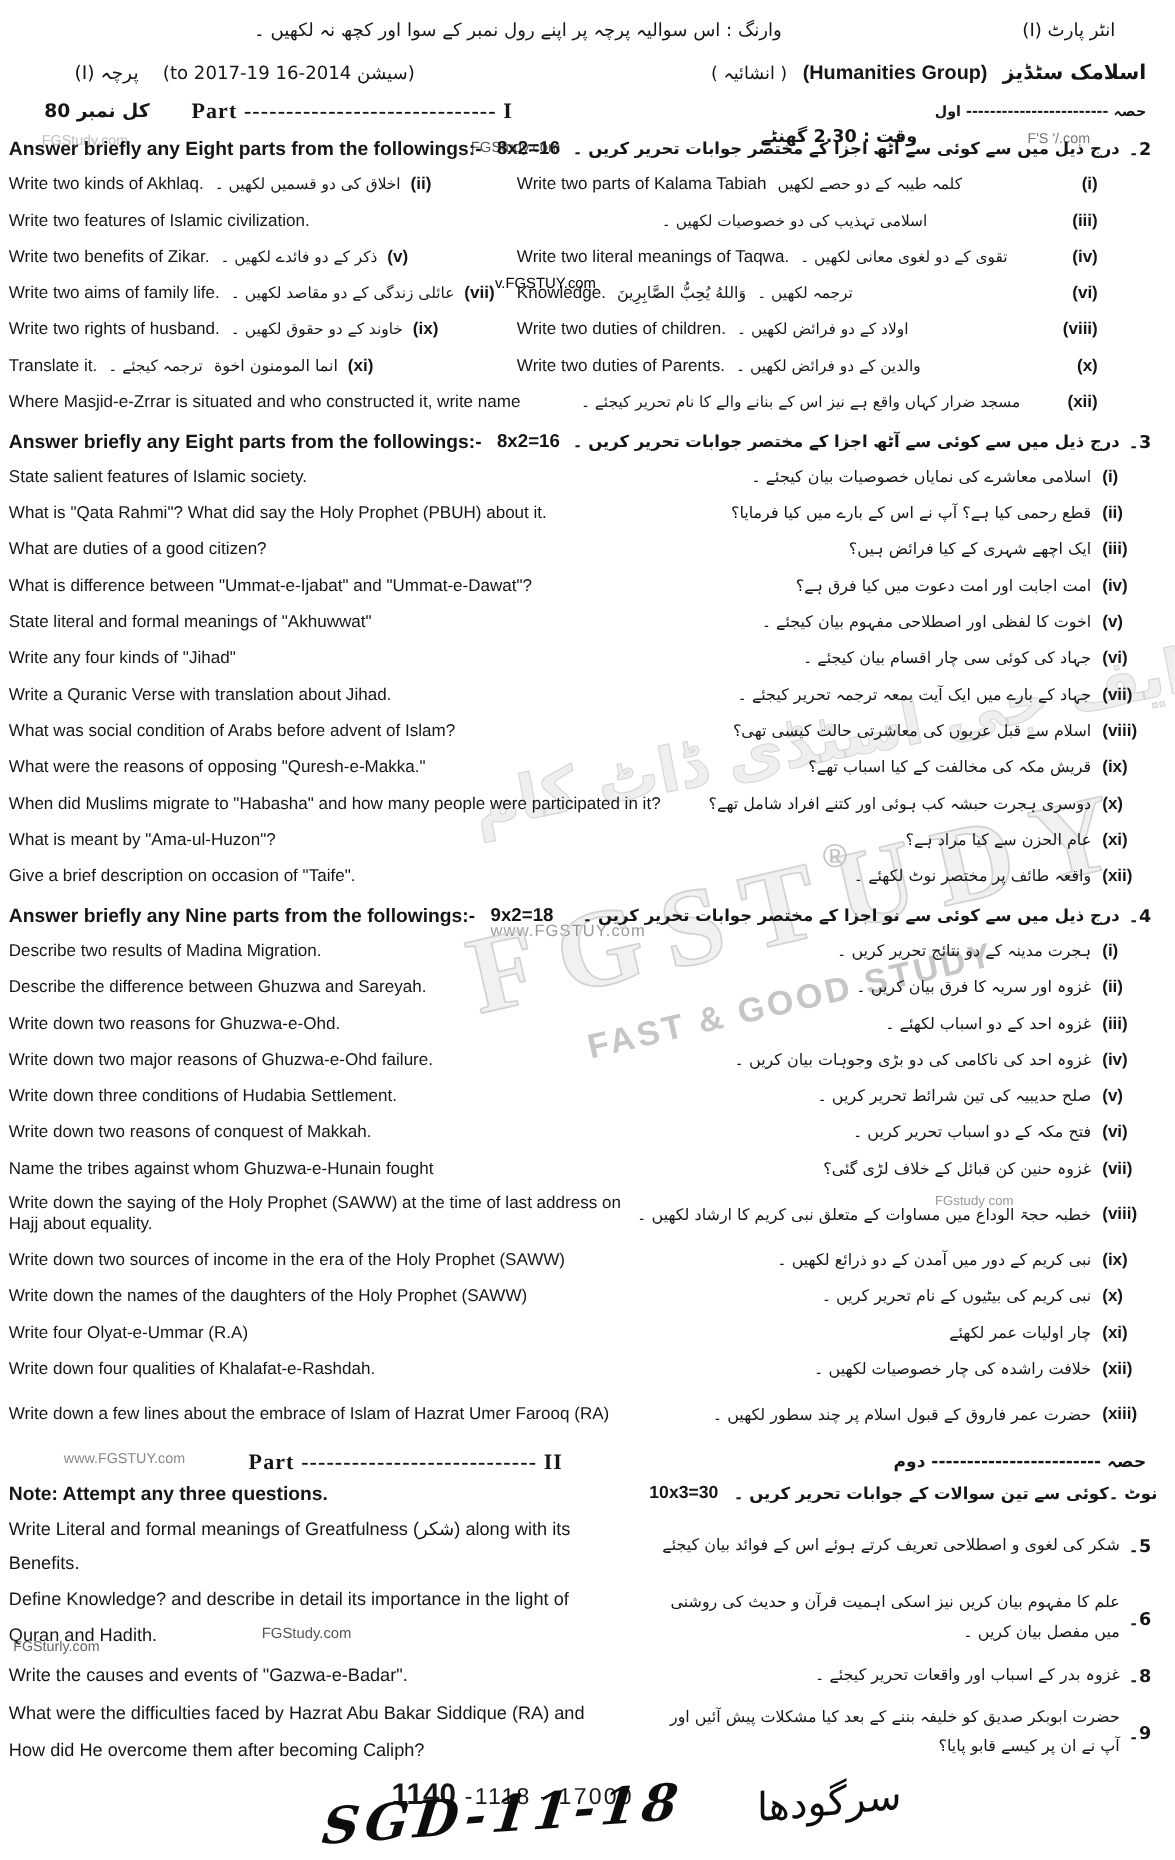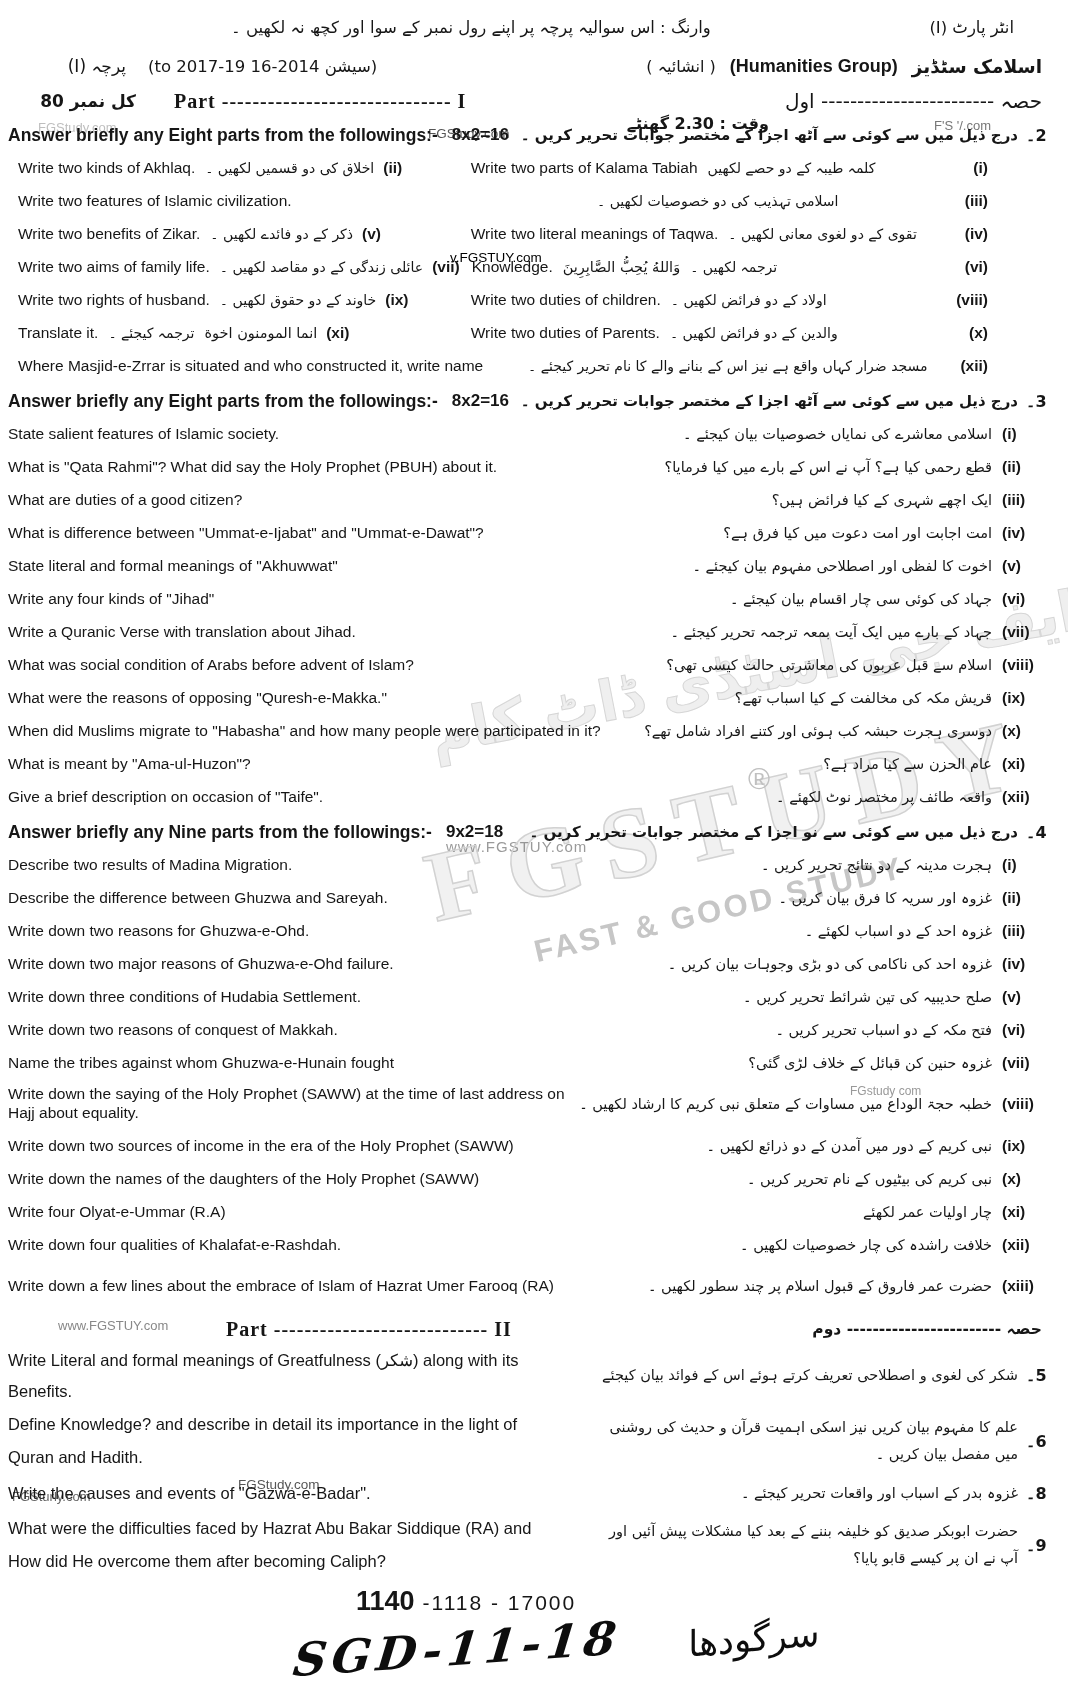--- a/index.html
+++ b/index.html
@@ -18,29 +18,29 @@
   .r2 .session{margin-left:22px;font-size:16.5px;}
   .r2 .rblk{margin-left:auto;display:flex;align-items:center;gap:14px;}
   .r2 .etype{font-size:16px;}
   .r2 .grp{font-size:18px;font-weight:bold;}
   .r2 .subj{font-size:18.5px;font-weight:bold;}
   .r3{display:flex;align-items:center;padding:2px 26px 0 26px;height:30px;}
   .r3 .total{width:110px;font-size:17px;font-weight:bold;}
   .r3 .p1en{margin-left:38px;font-size:20px;letter-spacing:1px;}
   .r3 .rblk{margin-left:auto;display:flex;align-items:center;gap:16px;}
   .r3 .time{font-size:16px;font-weight:bold;margin-top:44px;}
-  .r3 .p1ur{font-size:20px;font-weight:normal;}
+  .r3 .p1ur{font-size:13px;font-weight:bold;}
   
   .qhdr{display:flex;align-items:center;height:32px;padding:0 8px;margin-top:3px;}
   .qhdr .hen{font-weight:bold;font-size:17.5px;}
   .qhdr .marks{font-weight:bold;font-size:17px;margin-left:14px;}
   .qhdr .hur{flex:1;text-align:right;font-size:15px;font-weight:bold;padding-right:8px;}
   .qhdr .qno{width:34px;text-align:left;font-size:16px;font-weight:bold;}
   
-  .qr{display:flex;align-items:center;height:33px;padding:0 18px;white-space:nowrap;text-align:center;}
+  .qr{display:flex;align-items:center;height:33px;padding:0 8px;white-space:nowrap;text-align:center;}
   .qr .cl{width:46%;display:flex;align-items:center;}
   .qr .cr{width:54%;display:flex;align-items:center;padding-left:12px;padding-right:62px;}
   .qr .en{font-size:15.5px;}
   .qr .ur{font-size:14px;margin-left:10px;}
   .qr .ar{font-size:14.5px;margin-left:10px;}
   .qr .num{font-weight:bold;font-size:15.5px;margin-left:9px;}
   .qr .cr .num{margin-left:auto;}
   
   .it{display:flex;align-items:center;height:33px;padding:0 8px;white-space:nowrap;}
   .it .en{font-size:15.5px;}
@@ -359,20 +359,27 @@
     <div class="it it2">
         <span class="en">Write down a few lines about the embrace of Islam of Hazrat Umer Farooq (RA)</span>
         <span class="ur">حضرت عمر فاروق کے قبول اسلام پر چند سطور لکھیں ۔</span>
         <span class="num">(xiii)</span>
       </div>
 
     <div class="p2hdr">
       <span class="p2en serifb">Part ---------------------------- II</span>
       <span class="p2ur ur">حصہ ------------------------ دوم</span>
     </div>
+    <div class="noterow">
+      <span class="noteen">Note: Attempt any three questions.</span>
+      <span class="sp"></span>
+      <span class="notemarks">10x3=30</span>
+      <span class="noteur ur">کوئی سے تین سوالات کے جوابات تحریر کریں ۔</span>
+      <span class="notelabel ur">نوٹ ۔</span>
+    </div>
 
     <div class="p2q">
         <span class="en2">Write Literal and formal meanings of Greatfulness (شکر) along  with its Benefits.</span>
         <span class="ur2 ur">شکر کی لغوی و اصطلاحی تعریف کرتے ہوئے اس کے فوائد بیان کیجئے</span>
         <span class="qn ur">5۔</span>
       </div>
     <div class="p2q tall">
         <span class="en2">Define Knowledge? and describe in detail its importance in the light of Quran and Hadith.</span>
         <span class="ur2 ur">علم کا مفہوم بیان کریں نیز اسکی اہمیت قرآن و حدیث کی روشنی میں مفصل بیان کریں ۔</span>
         <span class="qn ur">6۔</span>

